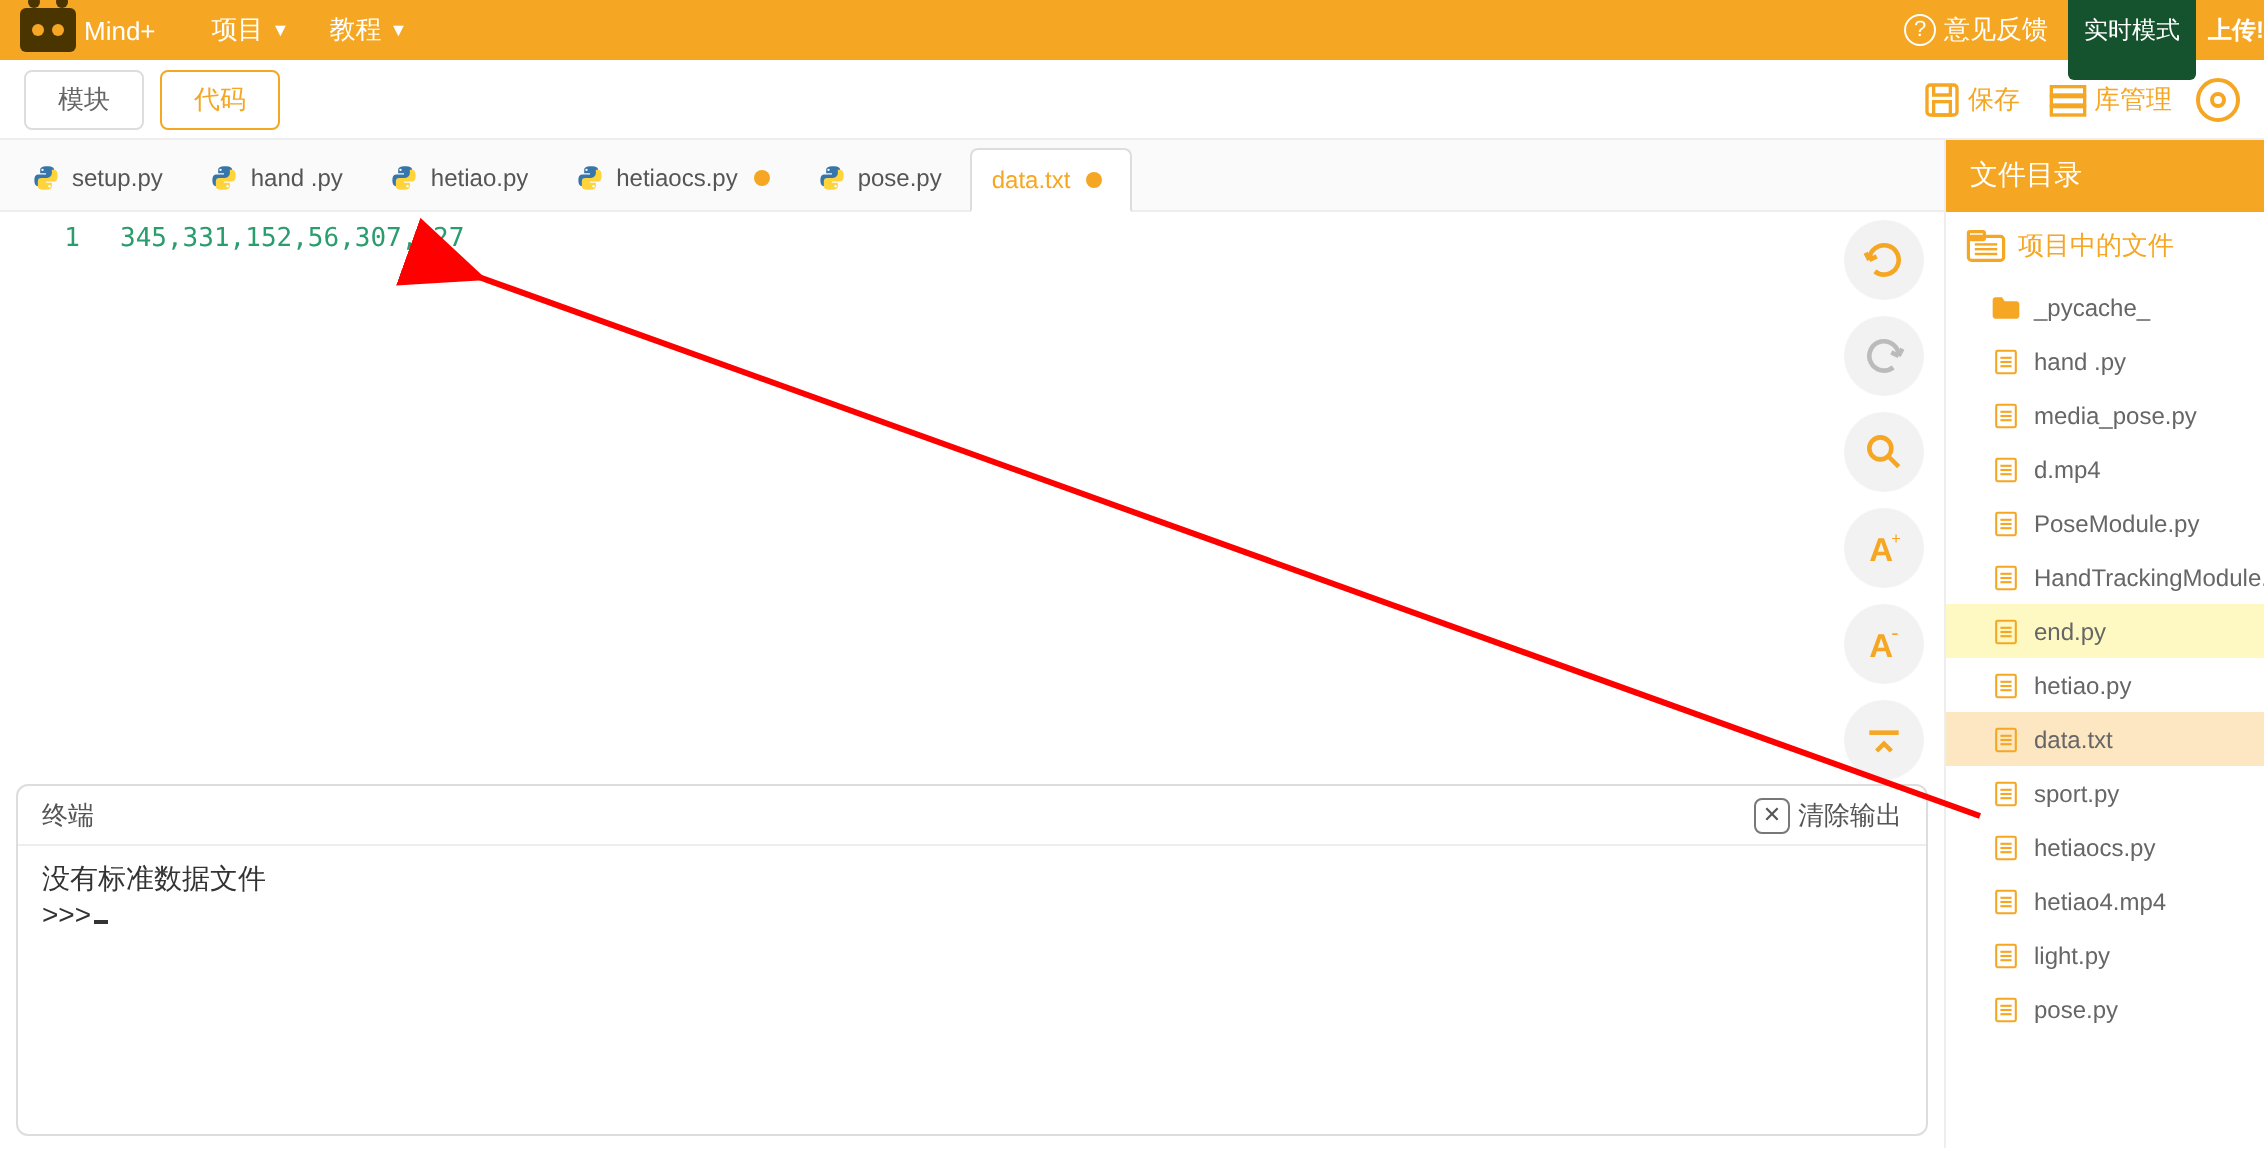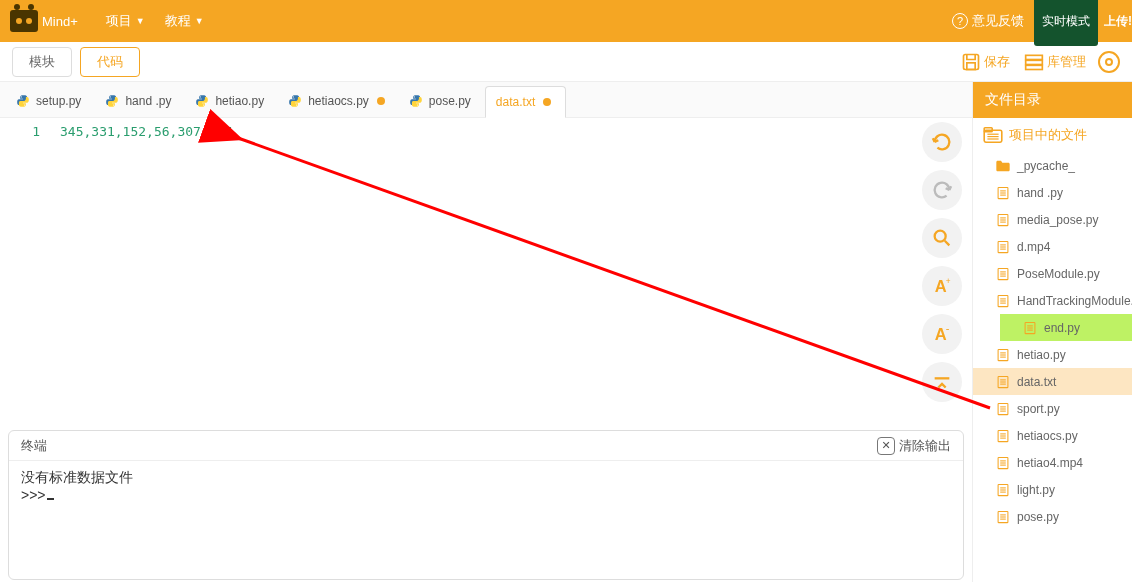--- a/index.html
+++ b/index.html
@@ -1,19 +1,19 @@
 <!DOCTYPE html>
 <html><head>
 <meta charset="utf-8">
 <style>
 * { margin: 0; padding: 0; box-sizing: border-box; font-family: "Microsoft YaHei", Arial, sans-serif; }
 body { width: 1132px; height: 582px; overflow: hidden; background: #fff; position: relative; }
 
 
-.topbar { height: 42px; background: #f5a623; display: flex; align-items: center; color: #fff; font-size: 13px; }
+.topbar { height: 30px; background: #f5a623; display: flex; align-items: center; color: #fff; font-size: 13px; }
 .logo { display: flex; align-items: center; margin-left: 10px; margin-right: 18px; }
 .logo-icon { width: 28px; height: 22px; background: #4a3500; border-radius: 3px; display: flex; align-items: center; justify-content: center; margin-right: 4px; position: relative; }
 .logo-icon::before { content: ""; position: absolute; top: -6px; left: 4px; width: 6px; height: 6px; background: #4a3500; border-radius: 50%; }
 .logo-icon::after { content: ""; position: absolute; top: -6px; right: 4px; width: 6px; height: 6px; background: #4a3500; border-radius: 50%; }
 .logo-eyes { display: flex; gap: 4px; }
 .logo-eye { width: 6px; height: 6px; background: #f5a623; border-radius: 50%; }
 .menu-item { margin: 12px 10px; display: flex; align-items: center; cursor: pointer; }
 .menu-item .chev { margin-left: 4px; font-size: 9px; }
 .topbar-spacer { flex: 1; }
 .feedback { display: flex; align-items: center; margin-right: 10px; cursor: pointer; }
@@ -48,37 +48,37 @@
 .gutter { width: 50px; text-align: right; padding: 6px 10px 0 0; color: #2a9d6e; font-size: 13px; font-family: Consolas, monospace; }
 .code { flex: 1; padding: 6px 0 0 10px; font-size: 13px; font-family: Consolas, monospace; color: #2a9d6e; }
 
 
 .side-tools { position: absolute; right: 6px; top: 0; width: 48px; display: flex; flex-direction: column; align-items: center; padding-top: 4px; gap: 8px; }
 .stool { width: 40px; height: 40px; border-radius: 50%; background: #f2f2f2; display: flex; align-items: center; justify-content: center; color: #bbb; cursor: pointer; }
 .stool.active { color: #f5a623; }
 .stool svg { width: 22px; height: 22px; }
 
 
-.terminal { border: 1px solid #ddd; border-radius: 6px; margin: 6px 8px 6px 8px; height: 150px; display: flex; flex-direction: column; }
+.terminal { border: 1px solid #ddd; border-radius: 6px; margin: 6px 8px 6px 8px; height: 176px; display: flex; flex-direction: column; }
 .term-head { height: 30px; display: flex; align-items: center; padding: 0 12px; border-bottom: 1px solid #eee; font-size: 13px; color: #555; }
 .term-head-spacer { flex: 1; }
 .clear-btn { display: flex; align-items: center; font-size: 13px; color: #555; cursor: pointer; }
 .clear-icon { width: 18px; height: 18px; border: 1.5px solid #777; border-radius: 4px; display: flex; align-items: center; justify-content: center; margin-right: 4px; font-size: 11px; }
 .term-body { flex: 1; padding: 8px 12px; font-size: 14px; color: #333; font-family: "Microsoft YaHei", monospace; }
 .cursor { display: inline-block; width: 7px; height: 2px; background: #333; vertical-align: baseline; margin-left: 1px; }
 
 
 .sidebar { width: 160px; background: #fff; border-left: 1px solid #eee; display: flex; flex-direction: column; }
 .sb-head { height: 36px; background: #f5a623; color: #fff; display: flex; align-items: center; padding: 16px 12px; font-size: 14px; font-weight: 500; }
 .sb-section { height: 34px; display: flex; align-items: center; padding: 0 10px; color: #f5a623; font-size: 13px; font-weight: 500; }
 .sb-section-icon { width: 20px; height: 16px; margin-right: 6px; }
 .filelist { flex: 1; overflow: hidden; }
 .frow { height: 27px; display: flex; align-items: center; padding: 0 10px 0 22px; font-size: 12px; color: #666; cursor: pointer; }
 .frow.selected { background: #fde6c2; }
-.frow.hover-state { background: #bef264; margin-left: 27px; }
+.frow.hover-state { background: #fef9c3; }
 .fic { width: 16px; height: 14px; margin-right: 6px; flex-shrink: 0; }
 .folder-ic { fill: #f5a623; }
 .file-ic { fill: none; stroke: #f5a623; stroke-width: 1.5; }
 
 
 .arrow-svg { position: absolute; left: 0; top: 0; pointer-events: none; z-index: 100; }
 
 </style>
 </head>
 <body>

